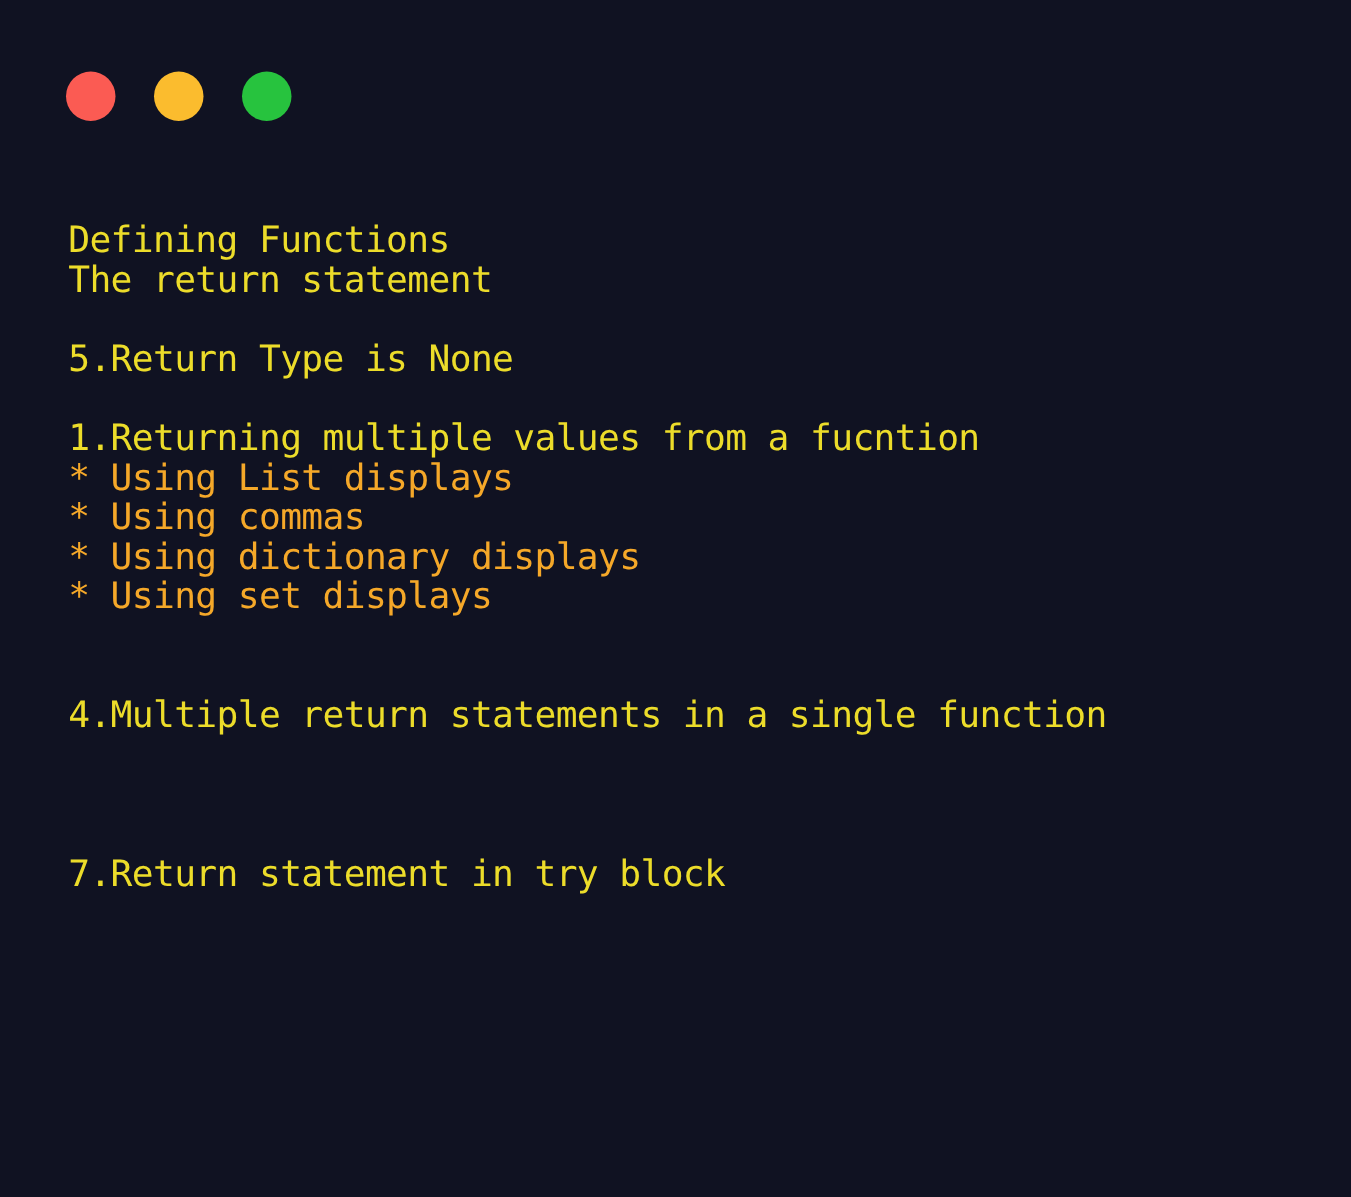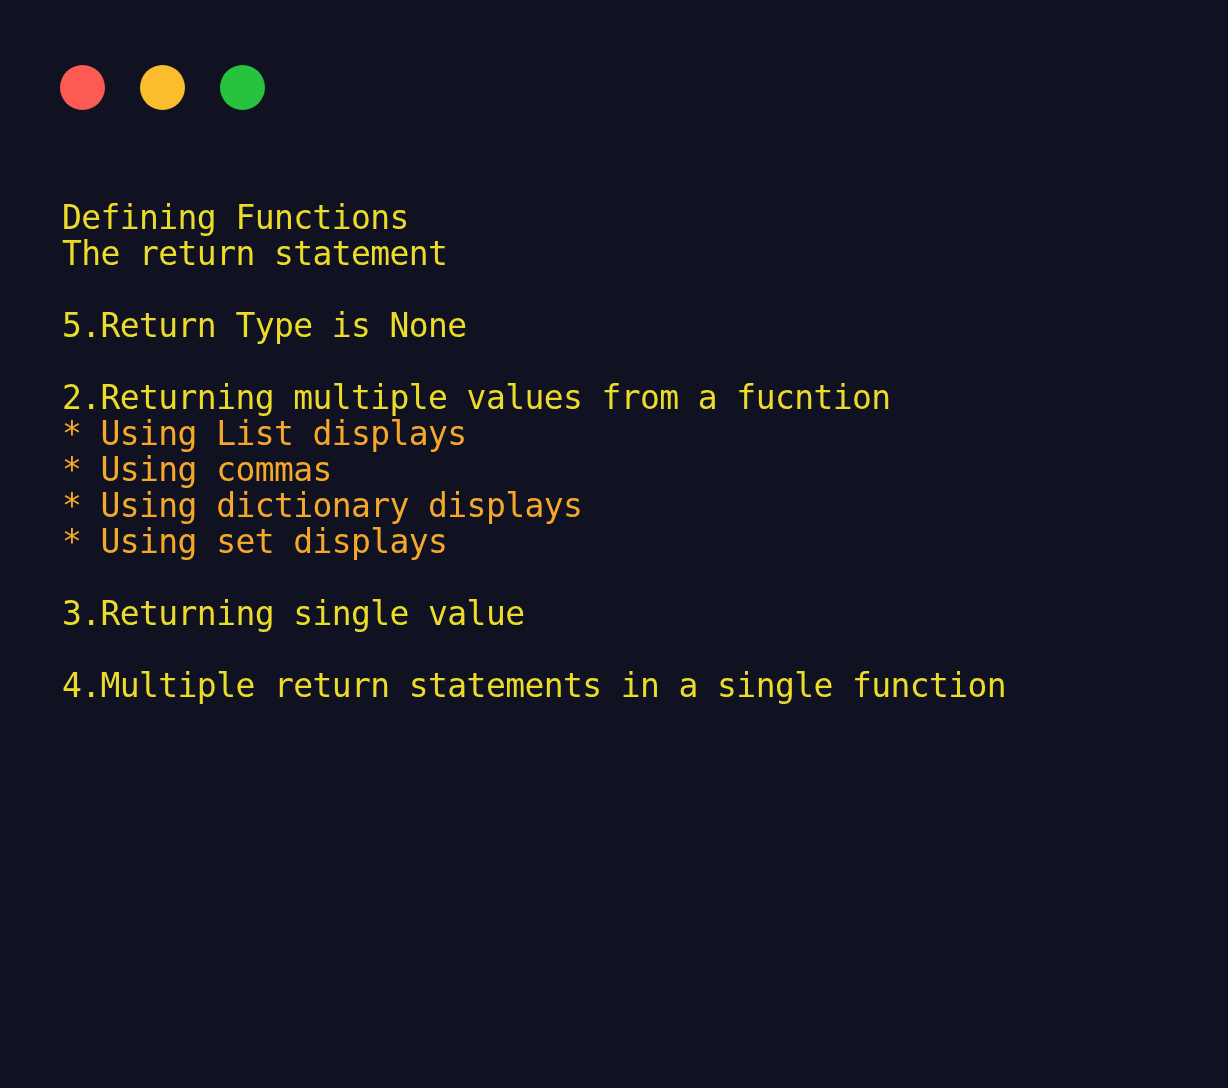--- a/index.html
+++ b/index.html
@@ -78,27 +78,27 @@
       <span class="dot dot-max"></span>
     </div>
   </div>
 
   <div class="content" id="content-root">
       <div class="code-line">Defining Functions</div>
       <div class="code-line">The return statement</div>
       <div class="code-line blank">&nbsp;</div>
       <div class="code-line">5.Return Type is None</div>
       <div class="code-line blank">&nbsp;</div>
-      <div class="code-line">2.Returning multiple values from a fucntion</div>
+      <div class="code-line">1.Returning multiple values from a fucntion</div>
       <div class="code-line accent">* Using List displays</div>
       <div class="code-line accent">* Using commas</div>
       <div class="code-line accent">* Using dictionary displays</div>
       <div class="code-line accent">* Using set displays</div>
       <div class="code-line blank">&nbsp;</div>
-      <div class="code-line">3.Returning single value</div>
       <div class="code-line blank">&nbsp;</div>
       <div class="code-line">4.Multiple return statements in a single function</div>
       <div class="code-line blank">&nbsp;</div>
       <div class="code-line blank">&nbsp;</div>
       <div class="code-line blank">&nbsp;</div>
+      <div class="code-line">7.Return statement in try block</div>
     </div>
 
 </div>
 
 </body></html>

